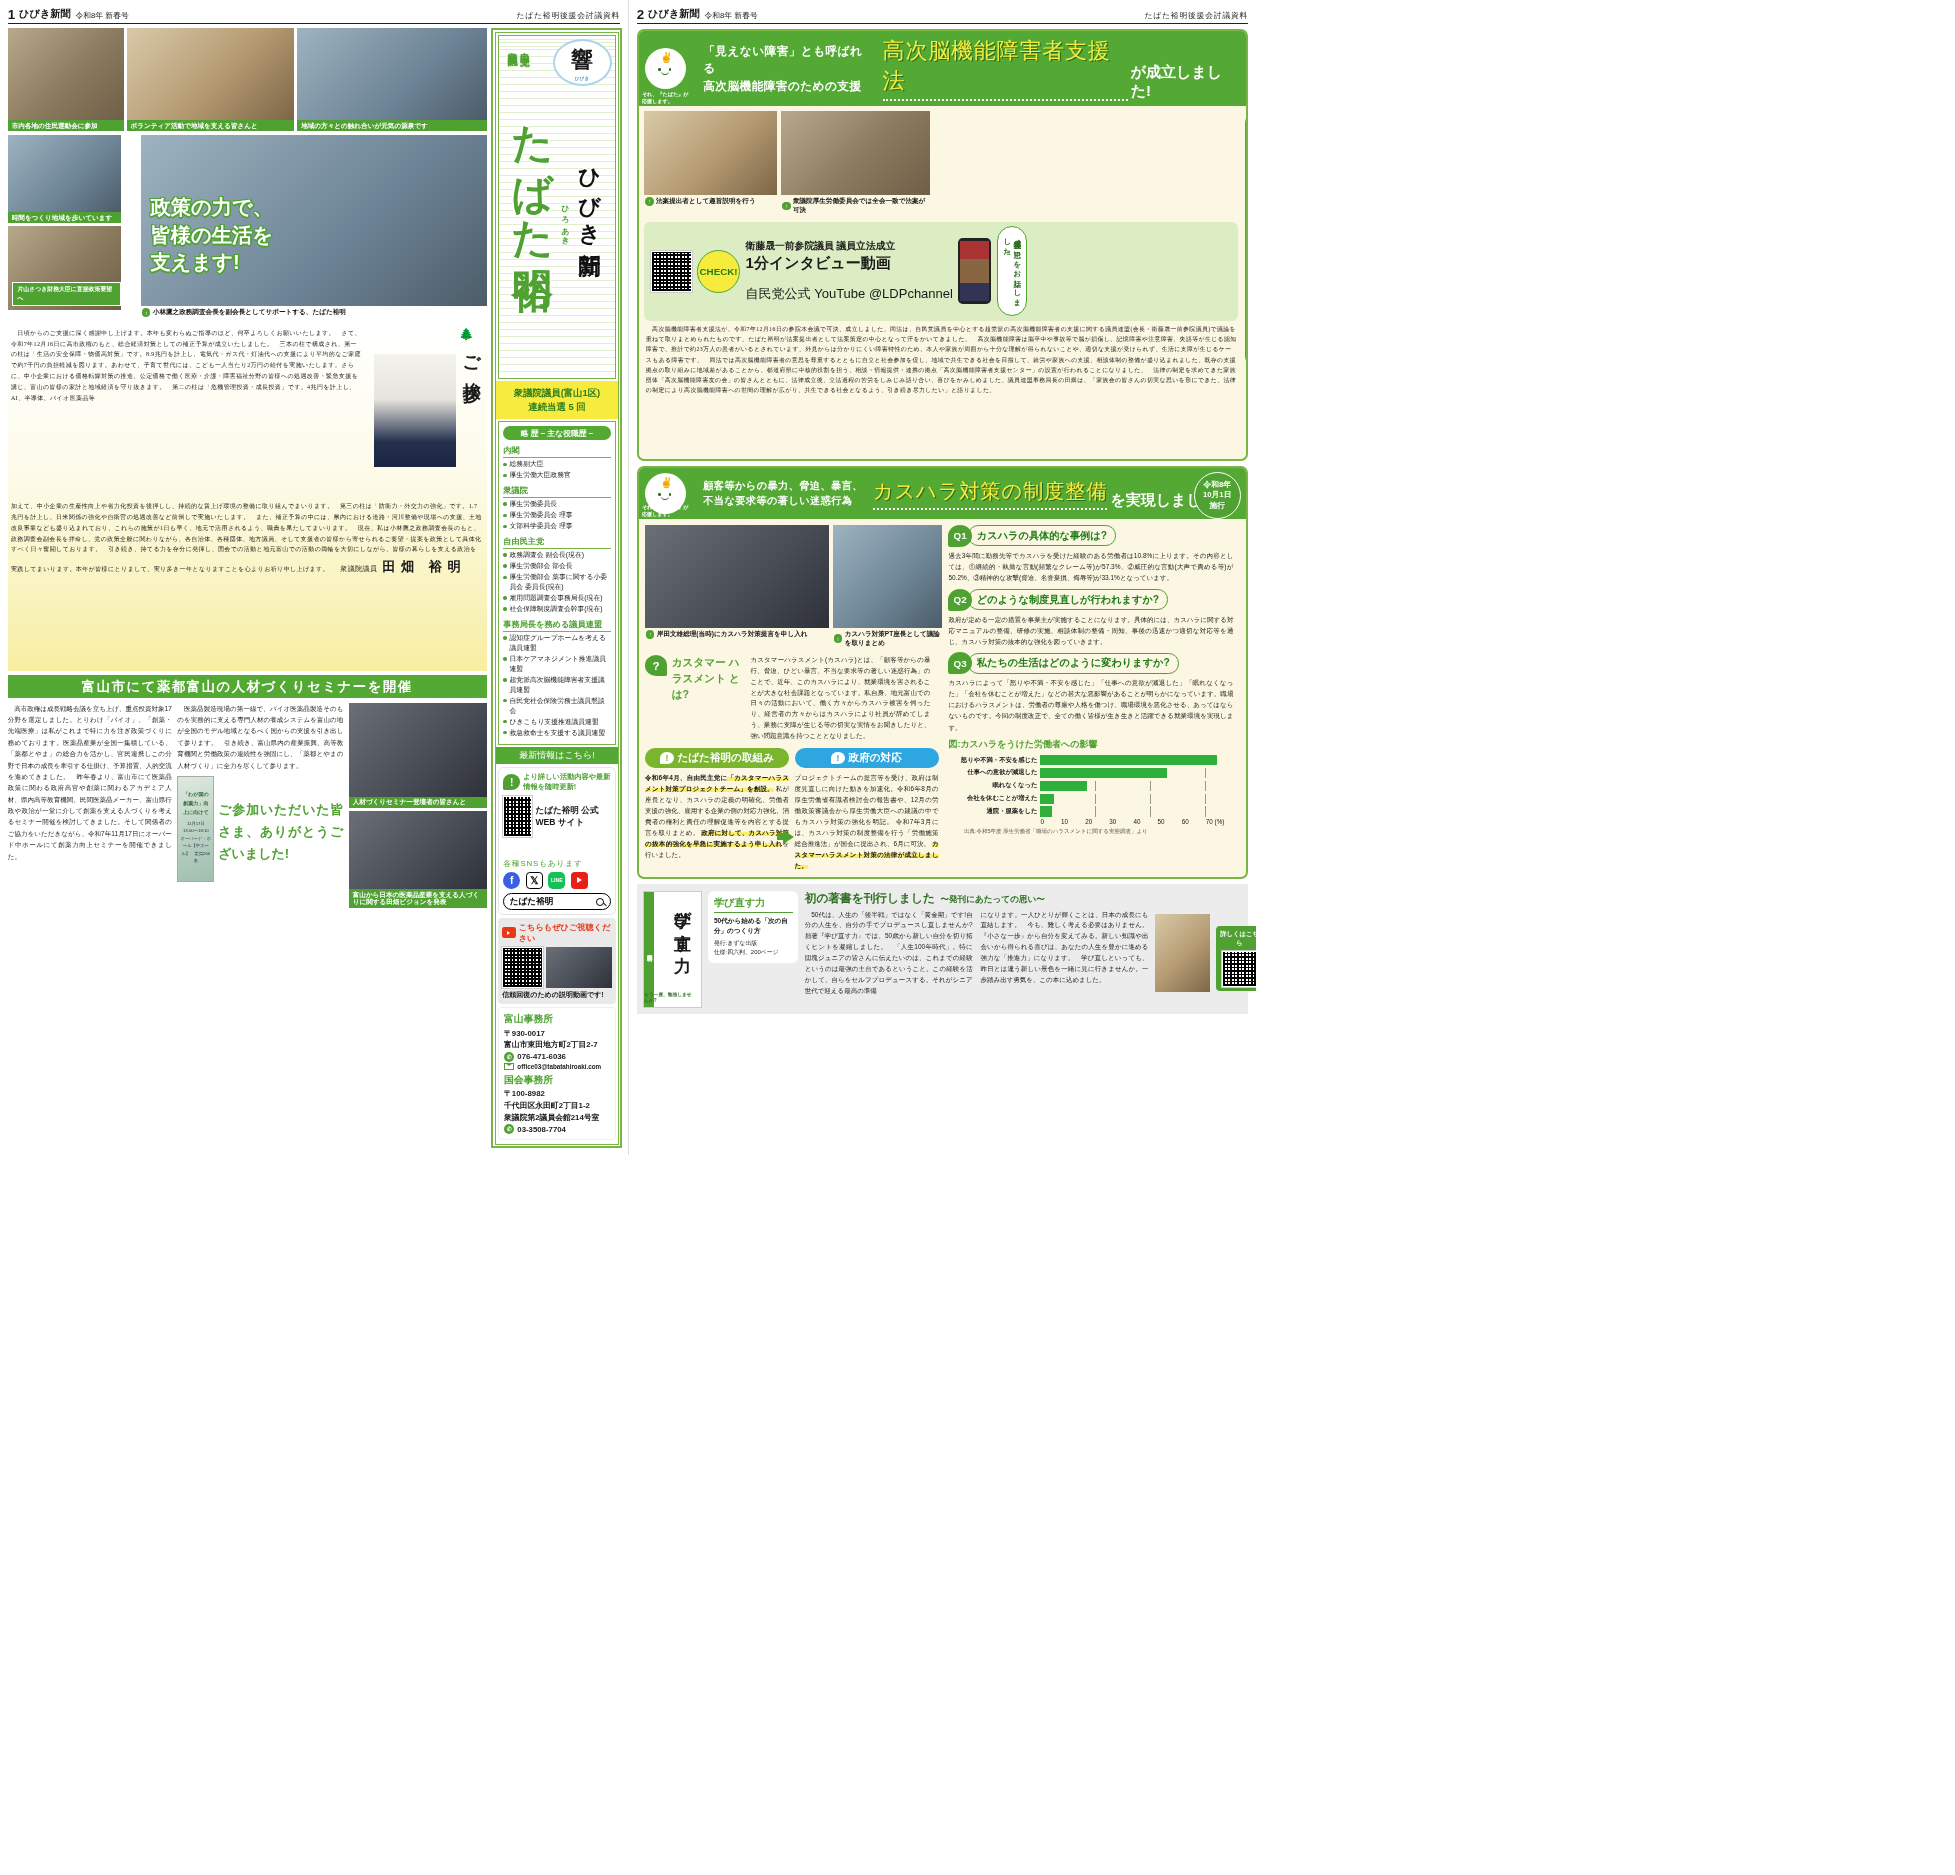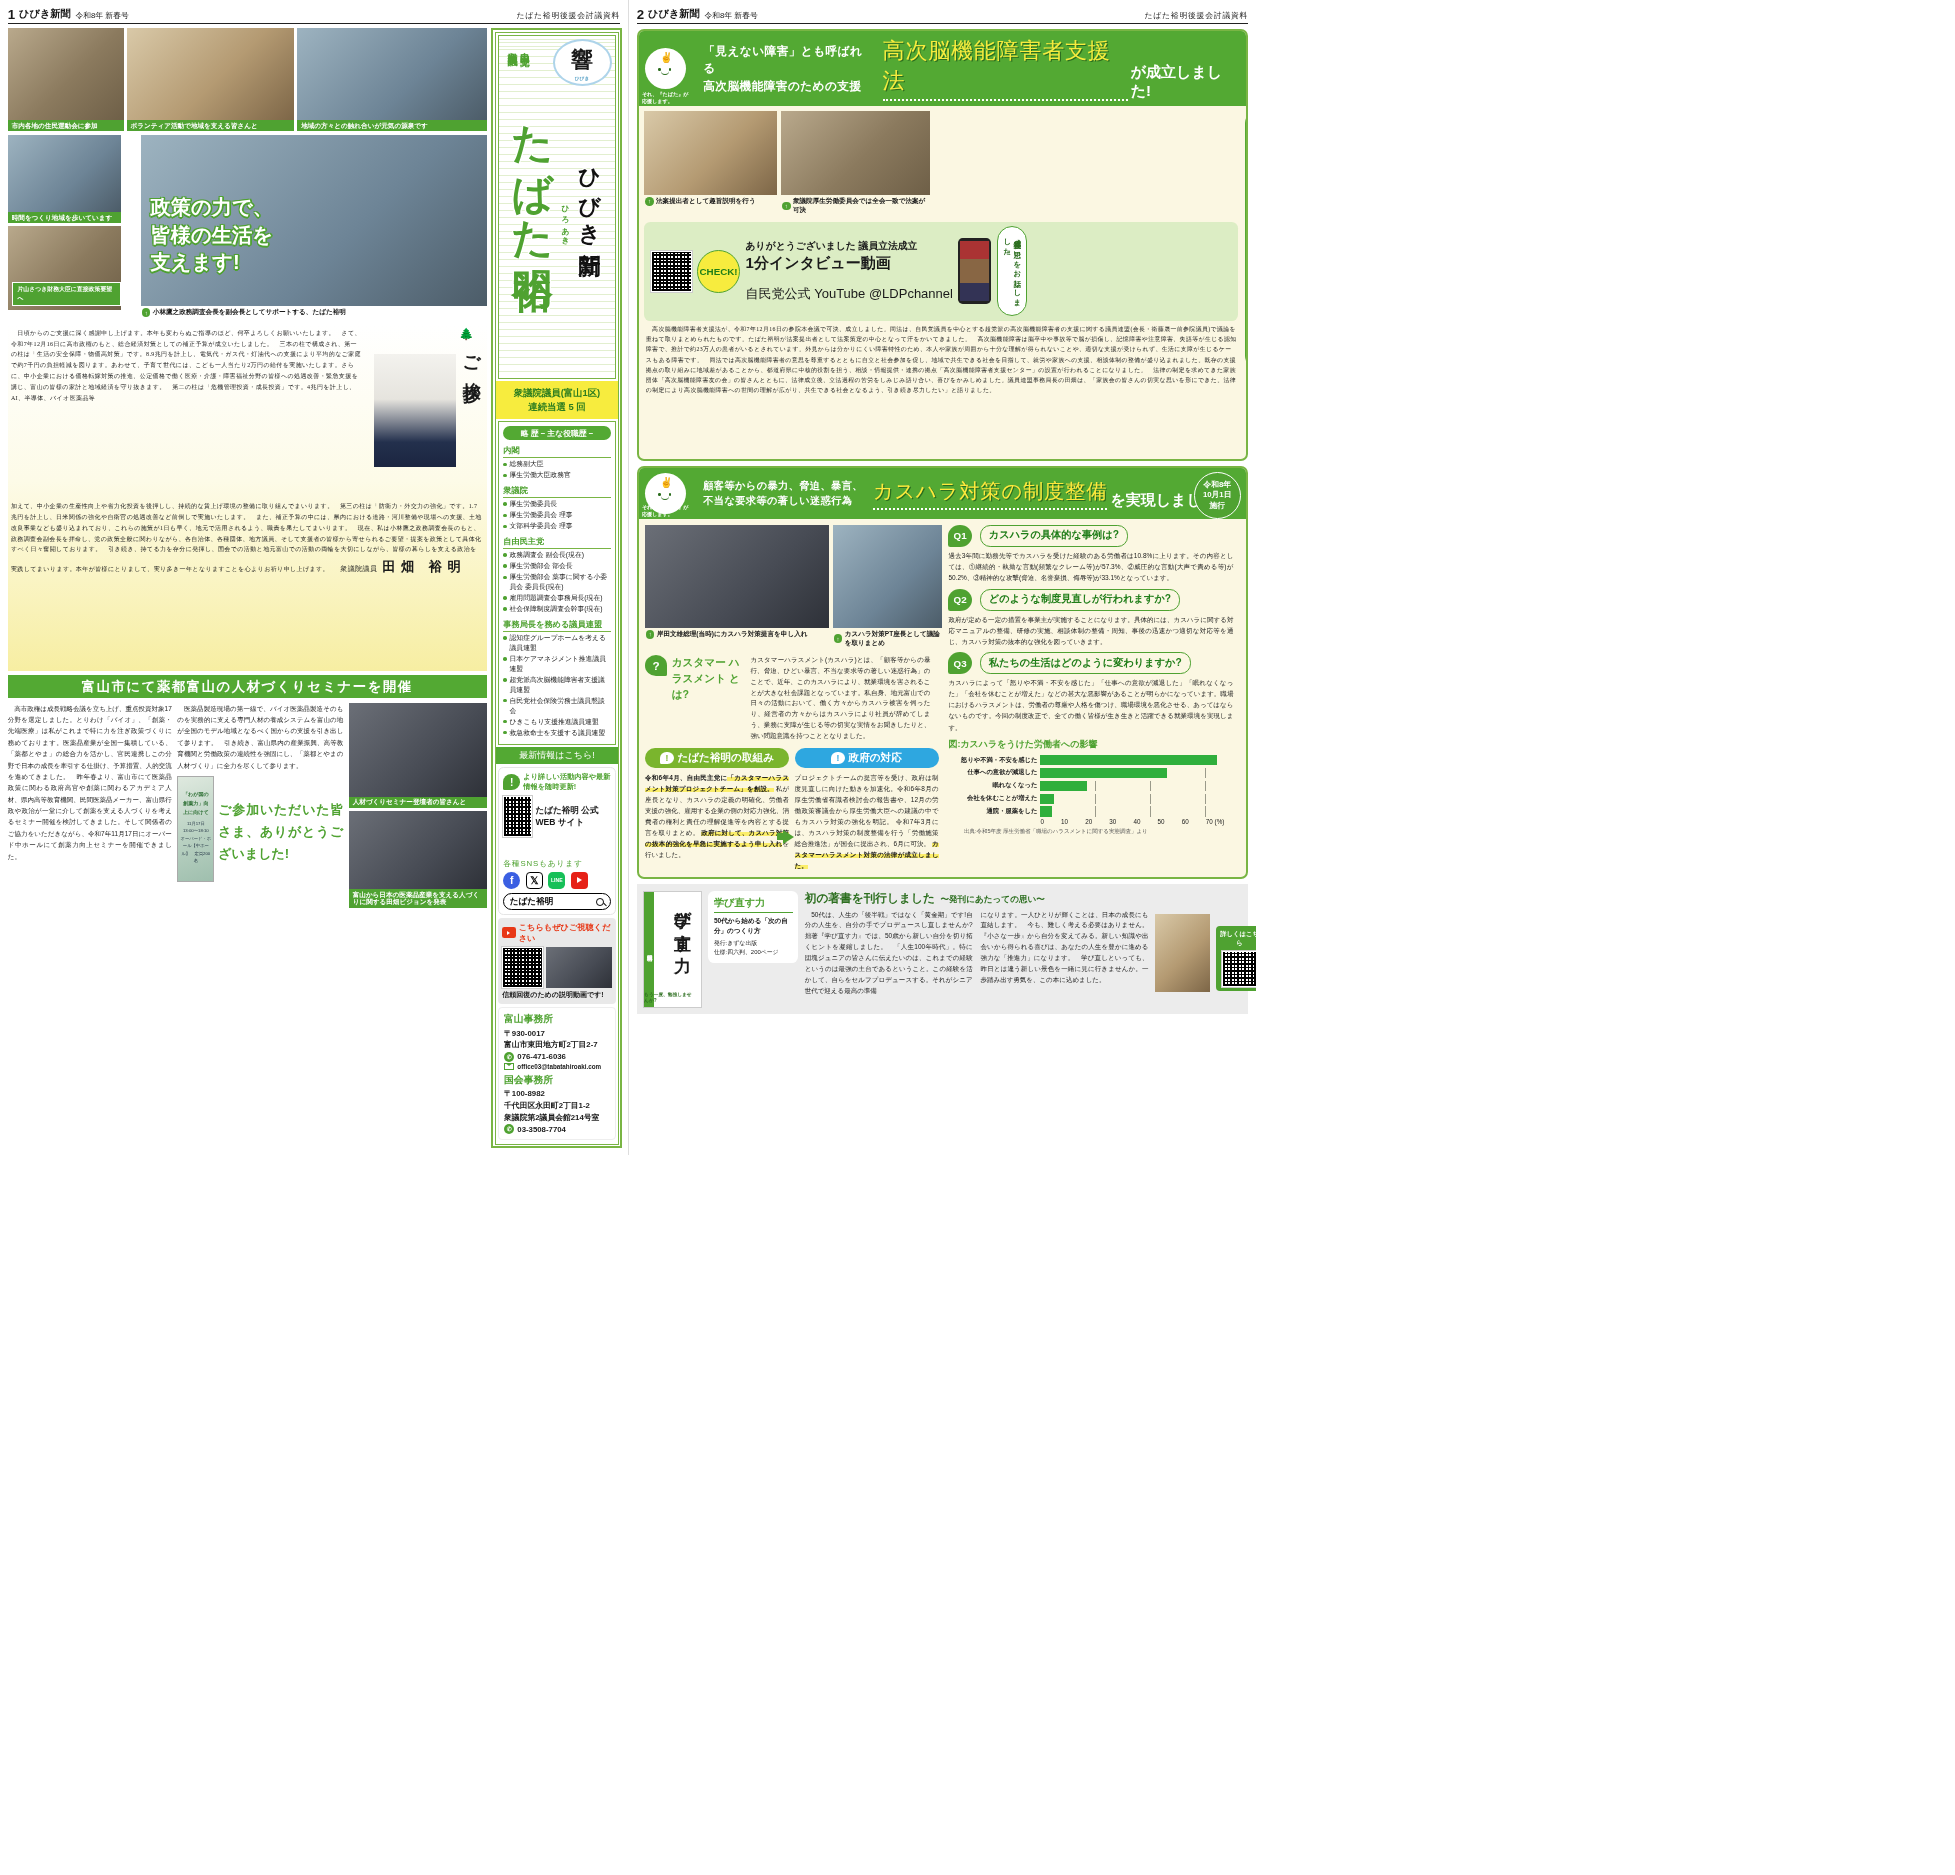--- a/index.html
+++ b/index.html
@@ -172,21 +172,21 @@
   .cardhead.bl{background:var(--blue)}
   .cardhead .ex{width:13.3px;height:12.5px;background:#fff;border-radius:50% 50% 50% 1.6px;display:flex;align-items:center;justify-content:center;font-size:8.6px;font-weight:900}
   .cardhead.gr .ex{color:#7ab52d}
   .cardhead.bl .ex{color:var(--blue)}
   .cardbody{font-size:6.5px;line-height:1.7;margin-top:3.9px;text-align:justify}
   .hl{background:linear-gradient(transparent 40%,#fbee6a 40%);font-weight:bold}
   .b{font-weight:bold}
   .garrow{position:absolute;left:138px;top:82px;width:0;height:0;border-left:11px solid var(--g);border-top:7.8px solid transparent;border-bottom:7.8px solid transparent}
   .garrow:before{content:"";position:absolute;left:-17px;top:-3.5px;width:7px;height:7px;background:var(--g)}
   .qblock{margin-bottom:5.5px}
-  .qhead{display:flex;gap:12px;margin-bottom:3.1px}
+  .qhead{display:flex;align-items:center;gap:0;margin-bottom:3.1px}
   .qnum{width:23.5px;height:22px;background:var(--g);border-radius:50% 50% 50% 2.3px;color:#fff;font-weight:900;font-size:9.8px;display:flex;align-items:center;justify-content:center;z-index:1}
   .qtitle{border:1.2px solid var(--g);border-radius:10.2px;color:#1f7d18;font-weight:900;font-size:10.2px;padding:2.3px 7.8px;margin-left:-3.9px;background:var(--cream)}
   .qtext{font-size:6.5px;line-height:1.7;text-align:justify}
   
   .charttitle{color:var(--g);font-weight:900;font-size:9px;margin:1.6px 0 3.9px}
   .chart{display:flex;flex-direction:column;gap:2.7px}
   .crow{display:flex;align-items:center;gap:3.1px}
   .clabel{width:89px;text-align:right;font-size:6.3px;font-weight:bold;flex:0 0 89px}
   .ctrack{flex:1;height:10.2px;background-image:repeating-linear-gradient(90deg,#9a9a8a 0 0.4px,transparent 0.4px 14.28%);background-size:100% 100%;position:relative}
   .cbar{height:100%;background:#2faf3c}
@@ -472,21 +472,21 @@
                   <span class="upicon">↑</span>
                   <span>衆議院厚生労働委員会では全会一致で法案が可決</span>
                 </div>
             </div>
           </div>
           <div class="checkrow">
             <div class="checkbox">
               <div class="qr md"></div>
               <div class="checkcircle">CHECK!</div>
               <div>
-                <div class="chk-t1">ありがとうございました 議員立法成立</div>
+                <div class="chk-t1">衛藤晟一前参院議員 議員立法成立</div>
                 <div class="chk-t2">1分インタビュー動画</div>
                 <div class="chk-t3">自民党公式 YouTube @LDPchannel</div>
               </div>
               <div class="phone">
                   <div class="scr"></div>
                 </div>
               <div class="bubble v">成立直後の思いをお話ししました!</div>
             </div>
           </div>
           <div class="sec1body">

